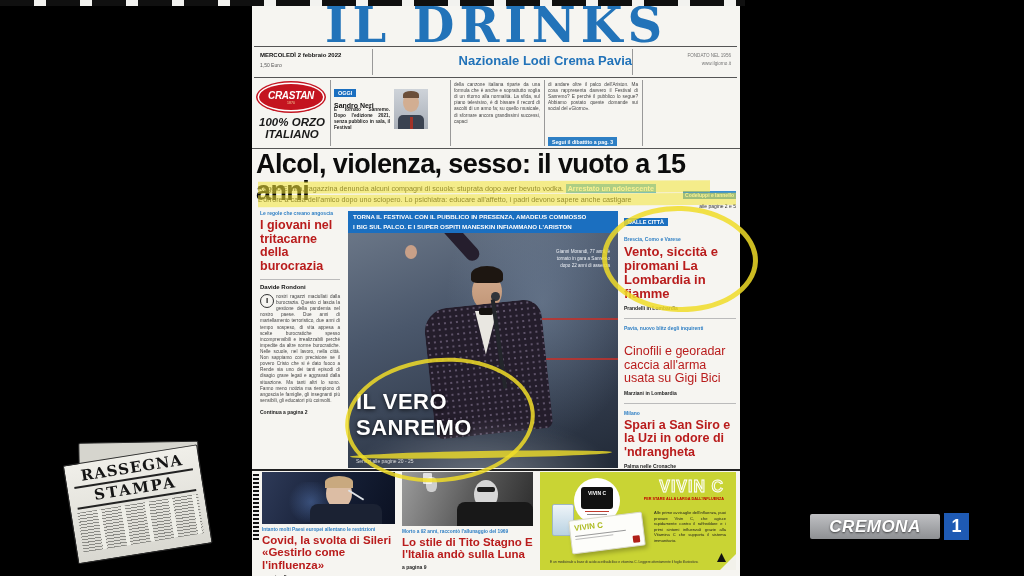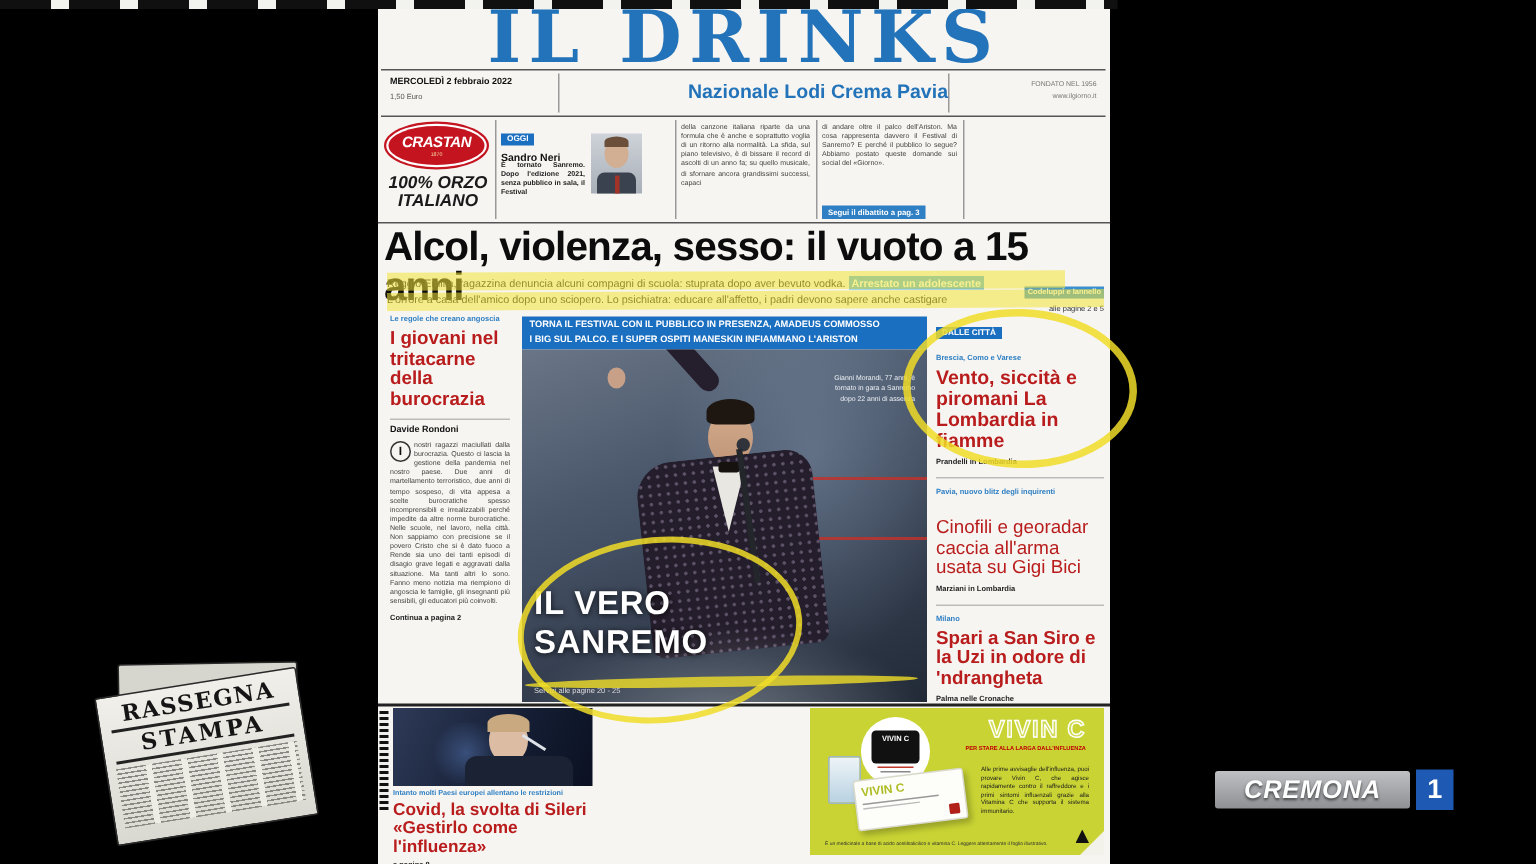--- a/index.html
+++ b/index.html
@@ -197,20 +197,32 @@
       <div class="abs" style="left:48%;top:12%;width:26px;height:31px;background:#dcbda4;border-radius:50%;"></div>
       <div class="abs" style="left:47%;top:8%;width:28px;height:12px;background:#c9a97f;border-radius:50% 50% 0 0;"></div>
       <div class="abs" style="left:64%;top:42%;width:18px;height:2px;background:#dfe3e8;transform:rotate(32deg);"></div>
       <div class="abs" style="left:36%;bottom:0;width:72px;height:20px;background:#1b2233;border-radius:8px 8px 0 0;"></div>
     </div>
     <div class="kicker-blue" style="margin-top:55px;font-size:4.8px;">Intanto molti Paesi europei allentano le restrizioni</div>
     <div class="story-title" style="font-size:11.5px;font-weight:800;margin-top:2px;">Covid, la svolta di Sileri «Gestirlo come l'influenza»</div>
     <div class="byline" style="font-size:5px;margin-top:3px;">a pagina 8</div>
   </div>
 
+  <div class="abs" style="left:150px;top:472px;width:131px;">
+    <div class="abs" style="left:0;top:0;width:131px;height:54px;background:linear-gradient(110deg,#9c9c9c 0%,#5d5d5d 50%,#2c2c2c 100%);overflow:hidden;">
+      <div class="abs" style="left:55%;top:14%;width:24px;height:29px;background:#d6d6d6;border-radius:50%;"></div>
+      <div class="abs" style="left:57%;top:28%;width:18px;height:5px;background:#1c1c1c;border-radius:2px;"></div>
+      <div class="abs" style="left:42%;bottom:0;width:76px;height:24px;background:#181818;border-radius:8px 8px 0 0;"></div>
+      <div class="abs" style="left:18%;top:10%;width:11px;height:15px;background:#cfcfcf;border-radius:40%;"></div>
+      <div class="abs" style="left:16%;top:2%;width:9px;height:11px;background:rgba(255,255,255,.75);border-radius:1px;"></div>
+    </div>
+    <div class="kicker-blue" style="margin-top:57px;font-size:4.8px;">Morto a 92 anni, raccontò l'allunaggio del 1969</div>
+    <div class="story-title" style="font-size:11.5px;font-weight:800;margin-top:2px;">Lo stile di Tito Stagno E l'Italia andò sulla Luna</div>
+    <div class="byline" style="font-size:5px;margin-top:3px;">a pagina 9</div>
+  </div>
 
   <div id="vivin" class="abs" style="left:288px;top:472px;width:196px;height:98px;">
     <div class="abs" style="left:34px;top:6px;width:46px;height:46px;background:#fff;border-radius:50%;display:flex;flex-direction:column;align-items:center;justify-content:center;">
       <div style="background:#111;border-radius:3px;width:32px;height:22px;color:#fff;font-size:5px;font-weight:900;text-align:center;padding-top:3px;box-sizing:border-box;">VIVIN C</div>
       <div style="width:24px;height:1px;background:#c0392b;margin-top:2px;"></div>
       <div style="width:20px;height:1px;background:#888;margin-top:1.5px;"></div>
     </div>
     <div class="abs vivin-logo" style="right:12px;top:6px;font-size:16px;">VIVIN C</div>
     <div class="abs" style="right:12px;top:25px;font-size:3.8px;font-weight:800;color:#c00000;">PER STARE ALLA LARGA DALL'INFLUENZA</div>
     <div class="abs" style="left:12px;top:32px;width:20px;height:30px;background:linear-gradient(#eef4f8,#b9d2e2);border:1px solid #9fb6c4;border-radius:2px;"></div>

